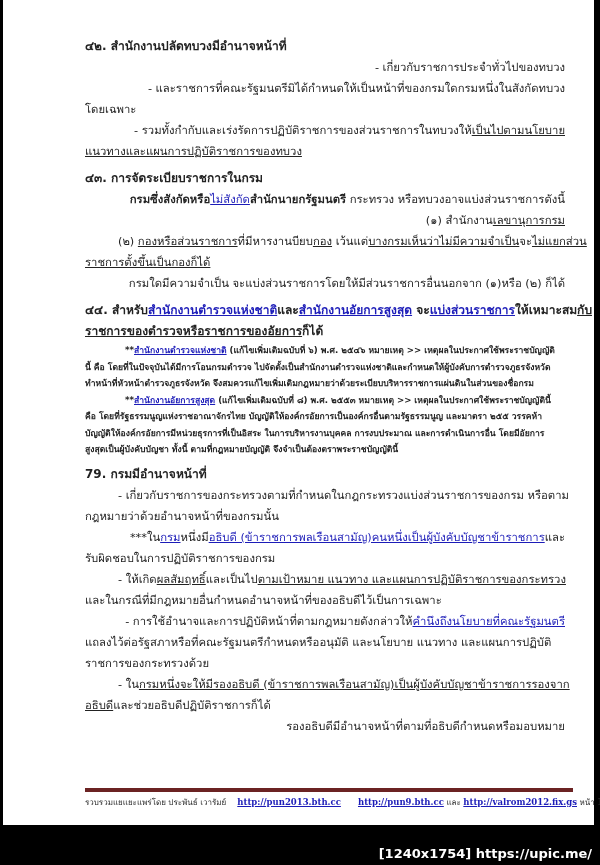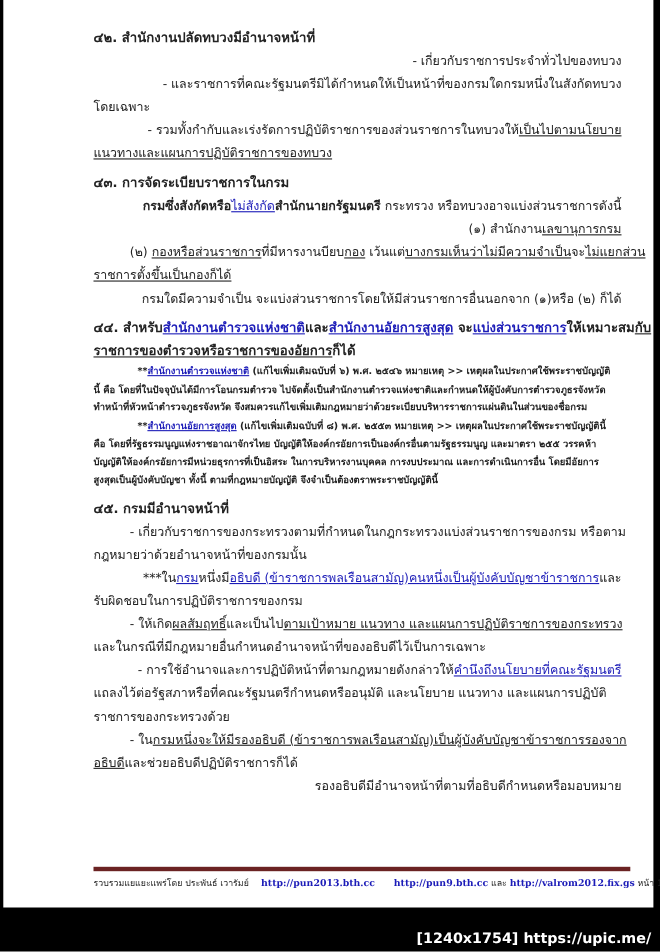--- a/index.html
+++ b/index.html
@@ -4,39 +4,39 @@
   <style>
     html, body { margin: 0; padding: 0; }
     body {
       width: 600px; height: 865px; background: #000; overflow: hidden; position: relative;
       font-family: "DejaVu Sans", "Liberation Sans", sans-serif;
     }
     .page {
       position: absolute; left: 3px; top: 0; width: 591px; height: 825px;
       background: #fff; color: #222;
     }
-    .content { position: absolute; left: 82px; top: 24px; width: 480px; }
+    .content { position: absolute; left: 82px; top: 36px; width: 480px; }
     .line { font-size: 11.3px; line-height: 21px; white-space: nowrap; }
     .line.small { font-size: 8.6px; line-height: 16.5px; font-weight: bold; }
     .head { font-weight: bold; font-size: 12px; }
     .ind1 { padding-left: 33px; text-align: right; }
     .ind2 { padding-left: 40px; }
     .gap { height: 6px; }
     u { text-decoration: underline; }
     a.link { color: #1c1cb8; text-decoration: underline; }
     .b { font-weight: bold; }
     .footer-rule {
       position: absolute; left: 82px; top: 788px; width: 488px; height: 4px;
       background: #6b2323;
     }
     .footer {
       position: absolute; left: 82px; top: 796px; font-size: 8px; color: #222;
       white-space: nowrap;
     }
-    .footer a { color: #1c1cb8; font-family: "DejaVu Serif", serif; font-weight: bold; font-size: 8.5px; }
+    .footer a { color: #1c1cb8; font-family: "DejaVu Serif", serif; font-weight: bold; font-size: 8.5px; text-decoration: underline; }
     .footer .sp { display: inline-block; width: 6px; }
     .watermark {
       position: absolute; right: 8px; bottom: 4px; color: #fff;
       font-family: "DejaVu Sans", sans-serif; font-size: 13px; white-space: nowrap; font-weight: bold;
     }
   </style>
 </head>
 <body>
 
 <div class="page">
@@ -69,21 +69,21 @@
       <div class="line small">นี้ คือ โดยที่ในปัจจุบันได้มีการโอนกรมตำรวจ ไปจัดตั้งเป็นสำนักงานตำรวจแห่งชาติและกำหนดให้ผู้บังคับการตำรวจภูธรจังหวัด</div>
       <div class="line small">ทำหน้าที่หัวหน้าตำรวจภูธรจังหวัด จึงสมควรแก้ไขเพิ่มเติมกฎหมายว่าด้วยระเบียบบริหารราชการแผ่นดินในส่วนของชื่อกรม</div>
       <div class="line small ind2"><span>**</span><a class="link">สำนักงานอัยการสูงสุด</a><span>  (แก้ไขเพิ่มเติมฉบับที่ ๘) พ.ศ. ๒๕๕๓ หมายเหตุ &gt;&gt; เหตุผลในประกาศใช้พระราชบัญญัตินี้</span></div>
       <div class="line small">คือ โดยที่รัฐธรรมนูญแห่งราชอาณาจักรไทย บัญญัติให้องค์กรอัยการเป็นองค์กรอื่นตามรัฐธรรมนูญ และมาตรา ๒๕๕ วรรคห้า</div>
       <div class="line small">บัญญัติให้องค์กรอัยการมีหน่วยธุรการที่เป็นอิสระ ในการบริหารงานบุคคล การงบประมาณ และการดำเนินการอื่น โดยมีอัยการ</div>
       <div class="line small">สูงสุดเป็นผู้บังคับบัญชา ทั้งนี้ ตามที่กฎหมายบัญญัติ จึงจำเป็นต้องตราพระราชบัญญัตินี้</div>
     </div>
     <div class="gap"></div>
 
     <div>
-      <div class="line head">๔๕. กรมมีอำนาจหน้าที่</div>
+      <div class="line head">79. กรมมีอำนาจหน้าที่</div>
       <div class="line ind1">- เกี่ยวกับราชการของกระทรวงตามที่กำหนดในกฎกระทรวงแบ่งส่วนราชการของกรม หรือตาม</div>
       <div class="line">กฎหมายว่าด้วยอำนาจหน้าที่ของกรมนั้น</div>
       <div class="line ind1"><span>***ใน</span><a class="link">กรม</a><span>หนึ่งมี</span><a class="link">อธิบดี (ข้าราชการพลเรือนสามัญ)คนหนึ่งเป็นผู้บังคับบัญชาข้าราชการ</a><span>และ</span></div>
       <div class="line">รับผิดชอบในการปฏิบัติราชการของกรม</div>
       <div class="line ind1"><span>- ให้เกิด</span><u>ผลสัมฤทธิ์</u><span>และเป็นไป</span><u>ตามเป้าหมาย แนวทาง และแผนการปฏิบัติราชการของกระทรวง</u></div>
       <div class="line">และในกรณีที่มีกฎหมายอื่นกำหนดอำนาจหน้าที่ของอธิบดีไว้เป็นการเฉพาะ</div>
       <div class="line ind1"><span>- การใช้อำนาจและการปฏิบัติหน้าที่ตามกฎหมายดังกล่าวให้</span><a class="link">คำนึงถึงนโยบายที่คณะรัฐมนตรี</a></div>
       <div class="line">แถลงไว้ต่อรัฐสภาหรือที่คณะรัฐมนตรีกำหนดหรืออนุมัติ และนโยบาย แนวทาง และแผนการปฏิบัติ</div>
       <div class="line">ราชการของกระทรวงด้วย</div>
       <div class="line ind1"><span>- ใน</span><u>กรมหนึ่งจะให้มีรองอธิบดี (ข้าราชการพลเรือนสามัญ)เป็นผู้บังคับบัญชาข้าราชการรองจาก</u></div>

